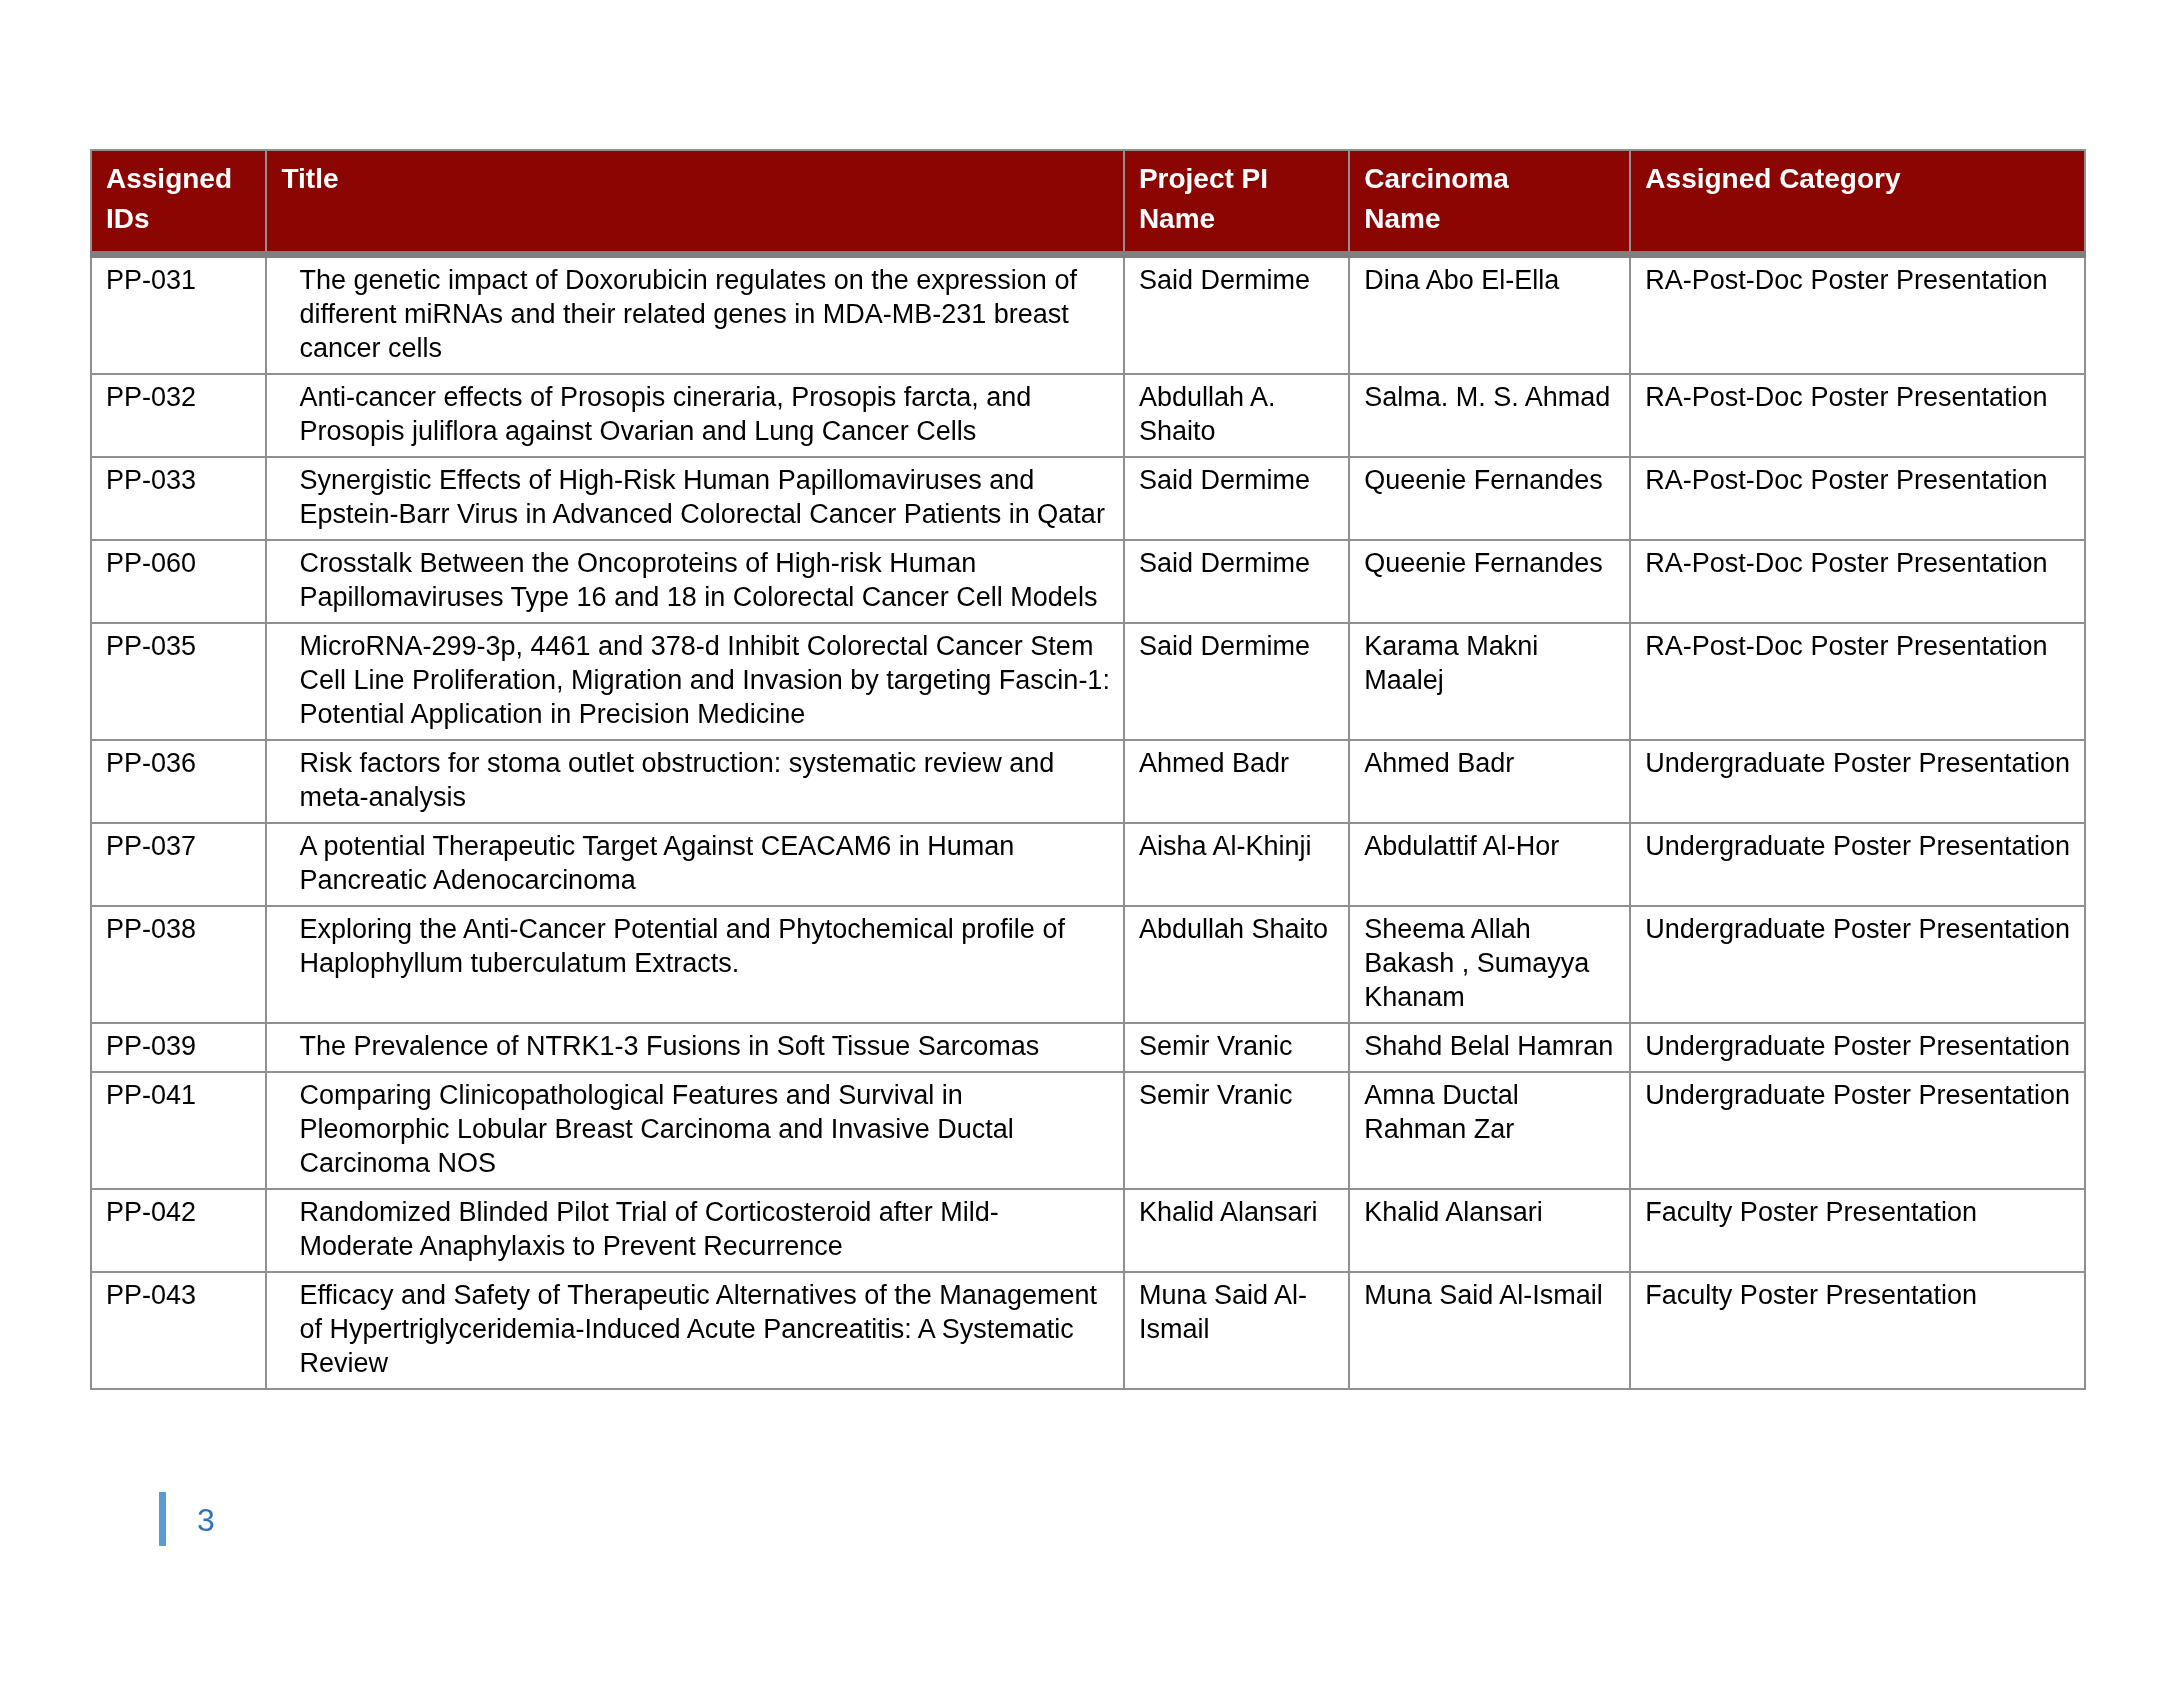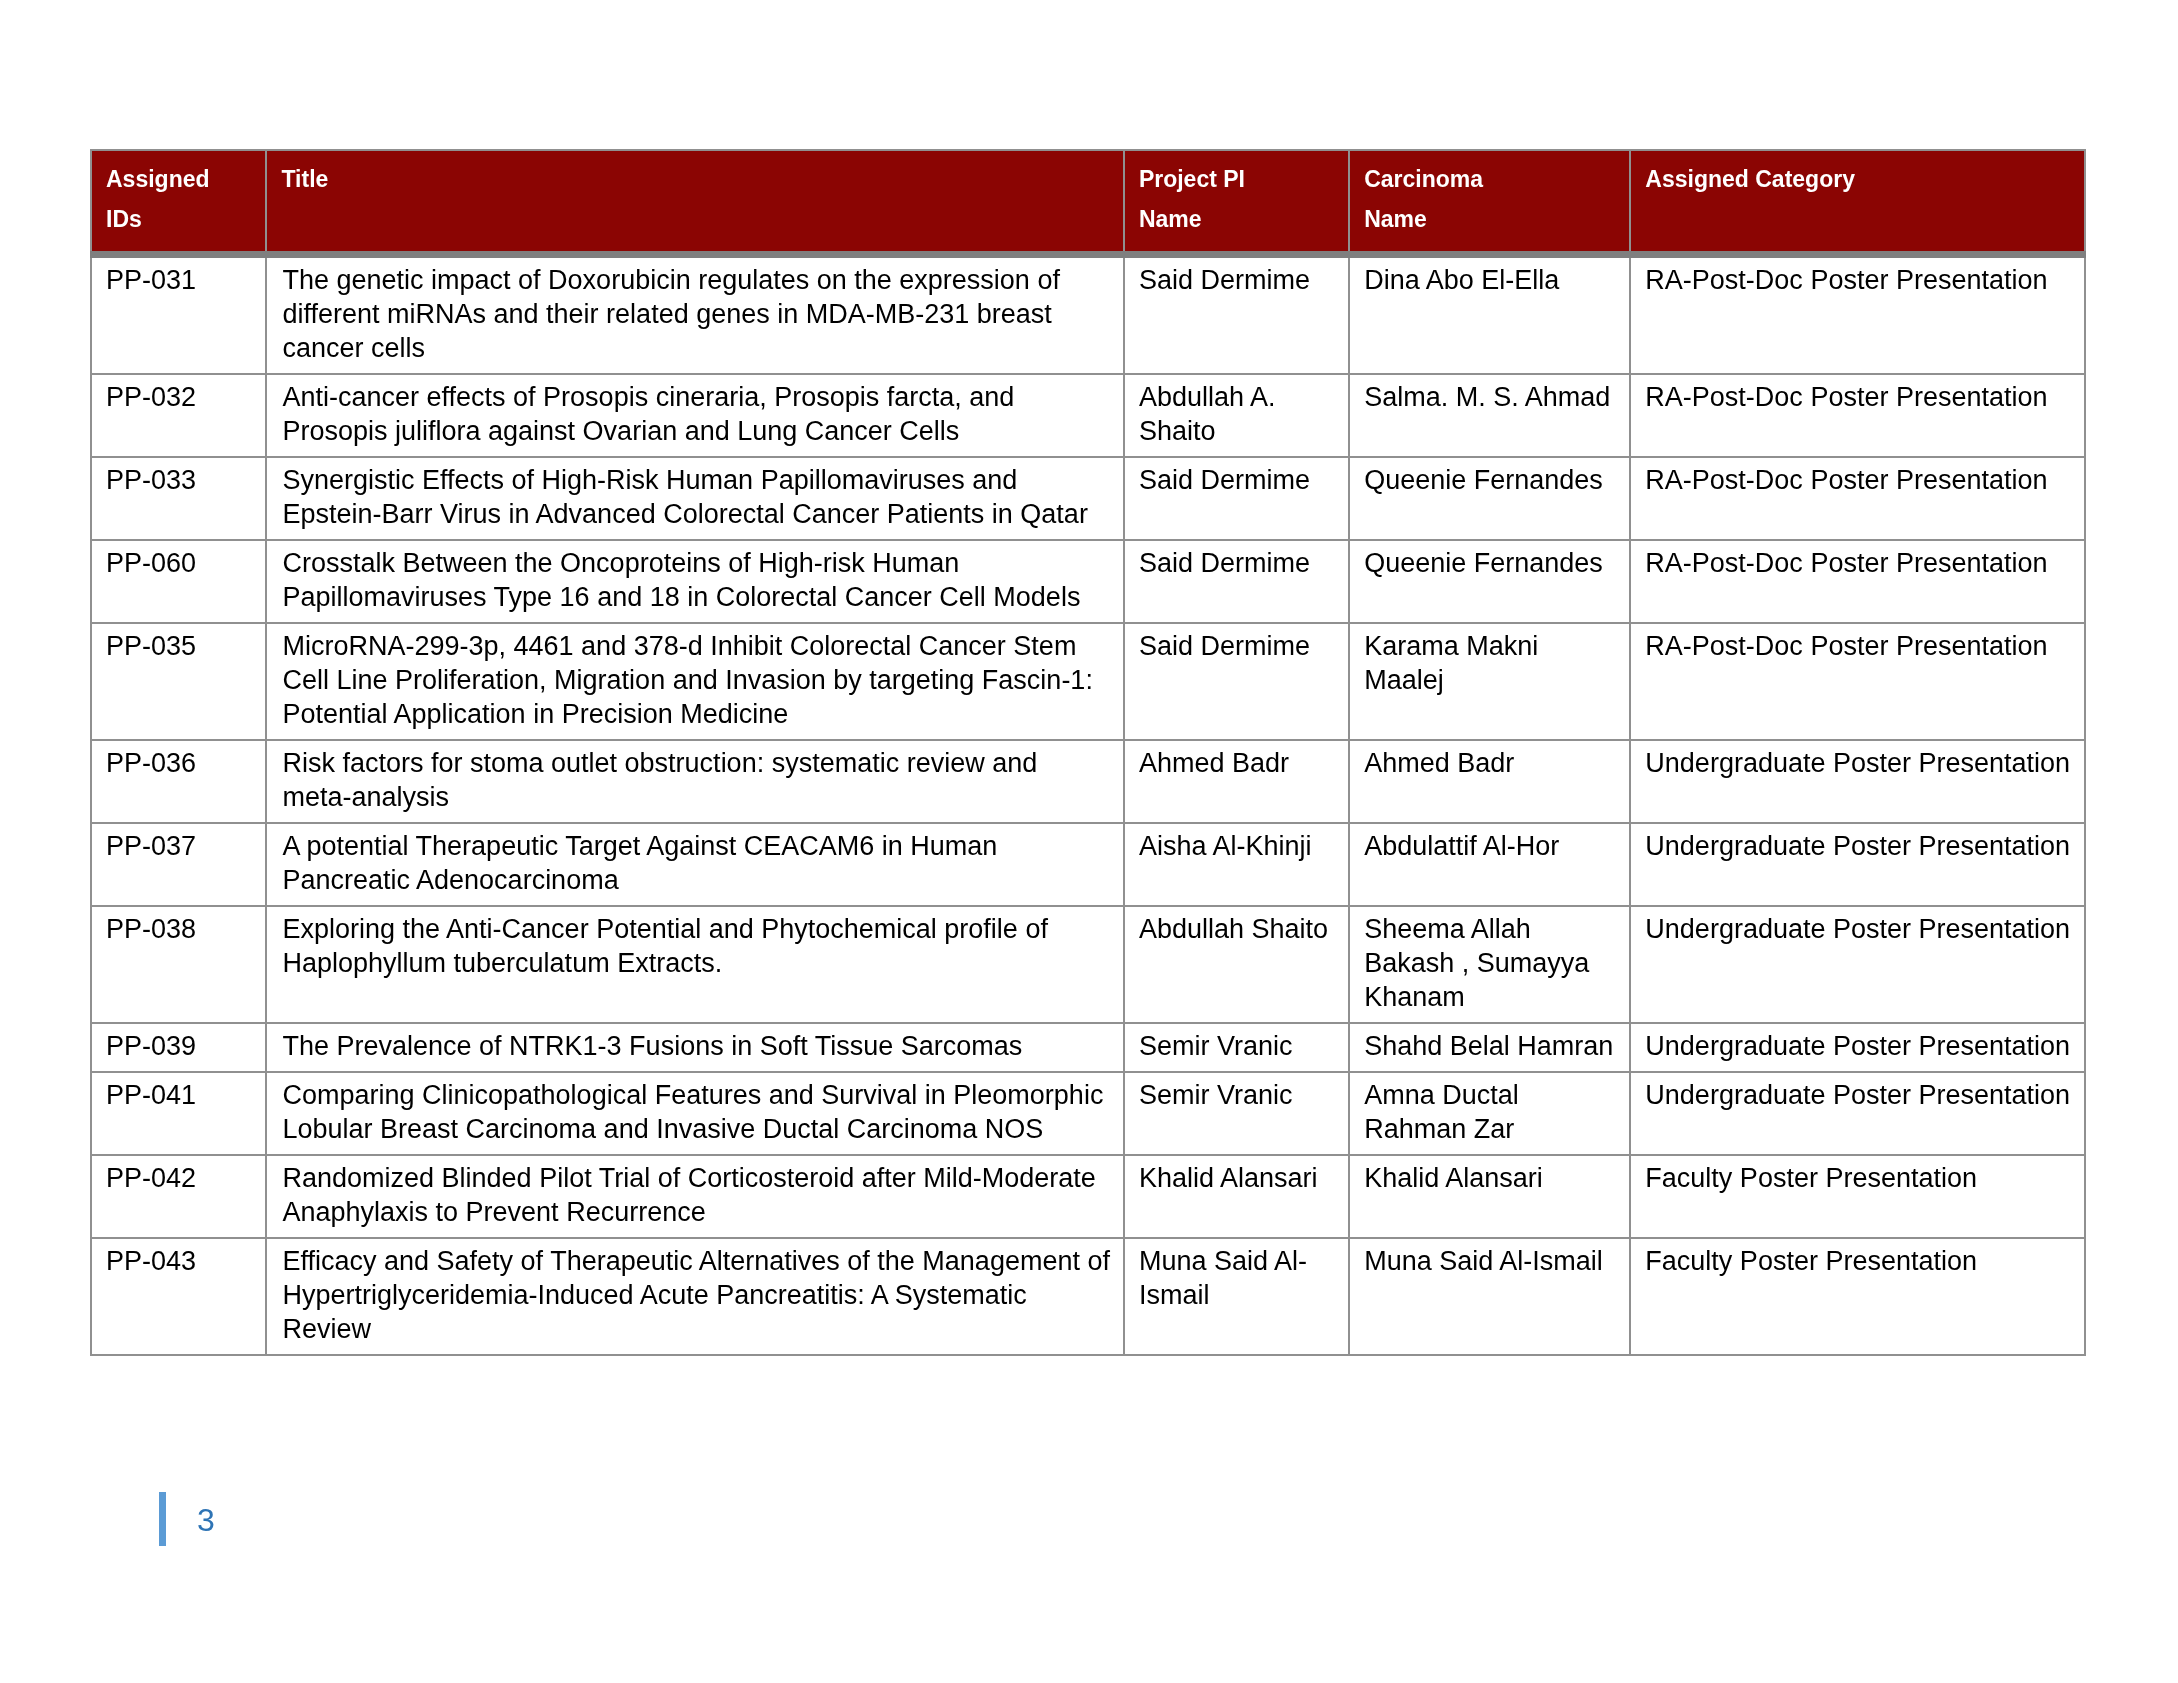--- a/index.html
+++ b/index.html
@@ -22,21 +22,21 @@
     width: 1996px;
     border-collapse: collapse;
     table-layout: fixed;
   }
   table.presentations, th, td {
     border: 2px solid #909090;
   }
   thead th {
     background: #8B0503;
     color: #ffffff;
-    font-size: 23px;
+    font-size: 28px;
     font-weight: bold;
     text-align: left;
     vertical-align: top;
     line-height: 40px;
     padding: 8px 12px 12px 14px;
     white-space: pre-line;
     border-bottom: 7px solid #7f7f7f;
   }
   tbody td {
     font-size: 27px;
@@ -44,21 +44,21 @@
     color: #000000;
     vertical-align: top;
     text-align: left;
     padding: 5px 12px 8px 14px;
     background: #ffffff;
     word-wrap: break-word;
   }
   td.c-id {
     font-weight: normal;
   }
-  td.c-title { padding-left: 15px; }
+  td.c-title { padding-left: 32px; }
   .footer-bar {
     position: absolute;
     left: 159px;
     top: 1492px;
     width: 7px;
     height: 54px;
     background: #5B9BD5;
   }
   .page-number {
     position: absolute;

